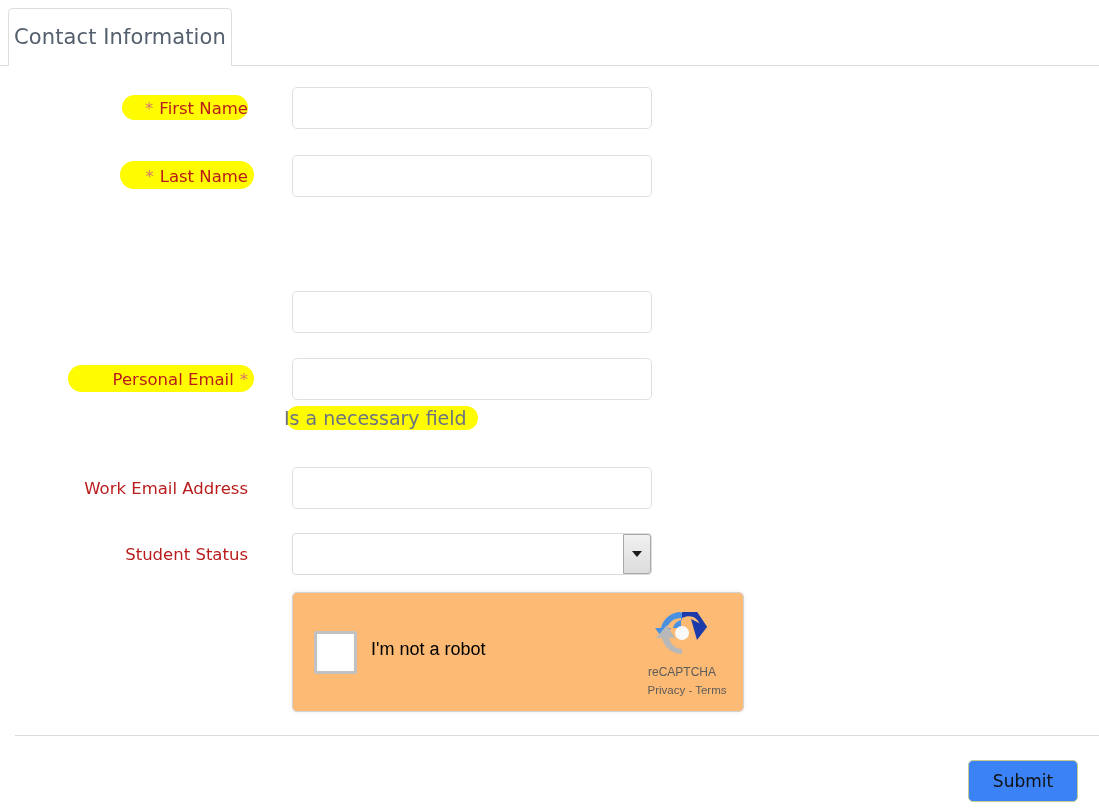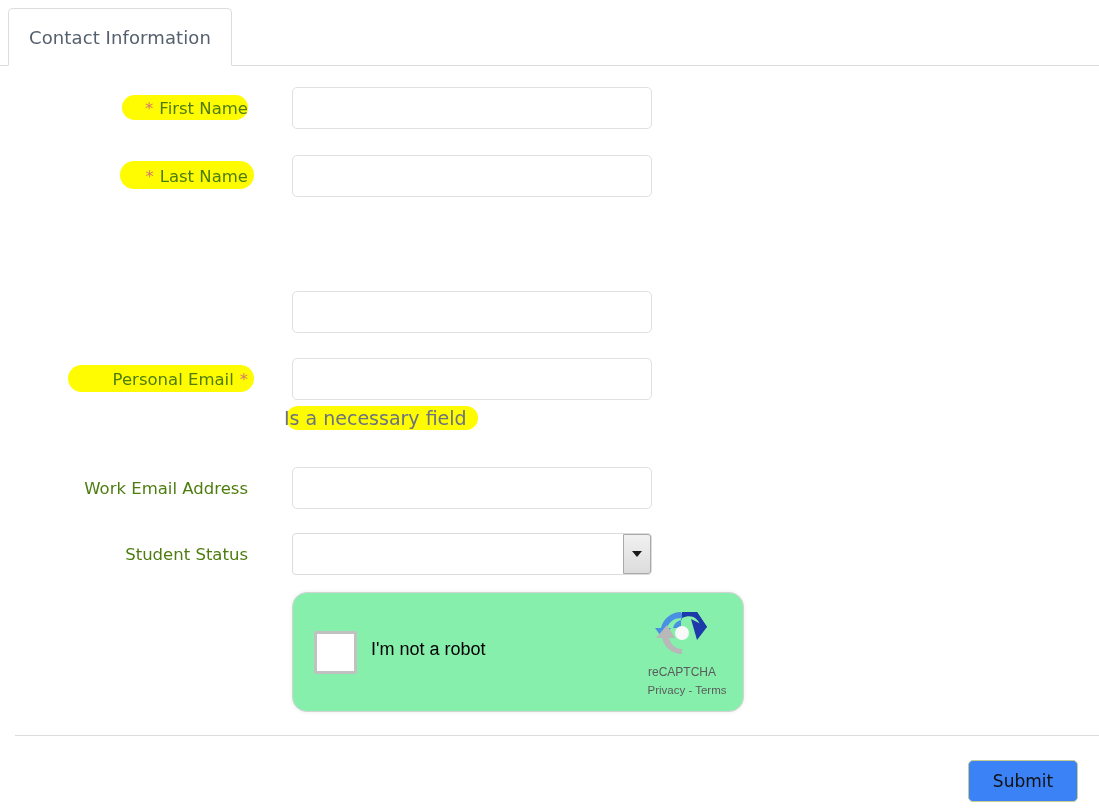--- a/index.html
+++ b/index.html
@@ -43,21 +43,21 @@
     background: #ffffff;
     border: 1px solid #dddddd;
     border-bottom: 1px solid #ffffff;
     border-radius: 5px 5px 0 0;
     display: flex;
     align-items: center;
     justify-content: center;
     z-index: 3;
   }
   .tab-label {
-    font-size: 18px;
+    font-size: 21px;
     color: #55606e;
     letter-spacing: 0.1px;
     text-align: center;
   }
 
   
   .form-area {
     position: absolute;
     left: 0;
     top: 66px;
@@ -81,21 +81,21 @@
     align-items: center;
     justify-content: flex-end;
     font-size: 16.5px;
     color: #20242b;
     white-space: nowrap;
   }
   .asterisk {
     color: #d9786f;
     font-size: 16.5px;
   }
-  .lbl-text { color: #4d7c0f; }
+  .lbl-text { color: #b91c1c; }
 
   
   .hl {
     position: absolute;
     border-radius: 14px;
     background: #fffb00;
     filter: blur(0.6px);
     z-index: 0;
   }
   .row-label > span { position: relative; z-index: 1; }
@@ -151,23 +151,23 @@
     border-top: 6px solid #1a1a1a;
   }
 
   
   .recaptcha {
     position: absolute;
     left: 292px;
     top: 526px;
     width: 452px;
     height: 120px;
-    background: #86efac;
+    background: #fdba74;
     border: 1px solid #d3d3d3;
-    border-radius: 15px;
+    border-radius: 5px;
     box-shadow: 0 0 4px rgba(0,0,0,0.08);
   }
   .rc-check {
     position: absolute;
     left: 21px;
     top: 38px;
     width: 43px;
     height: 43px;
     background: #ffffff;
     border: 3px solid #c1c1c1;

